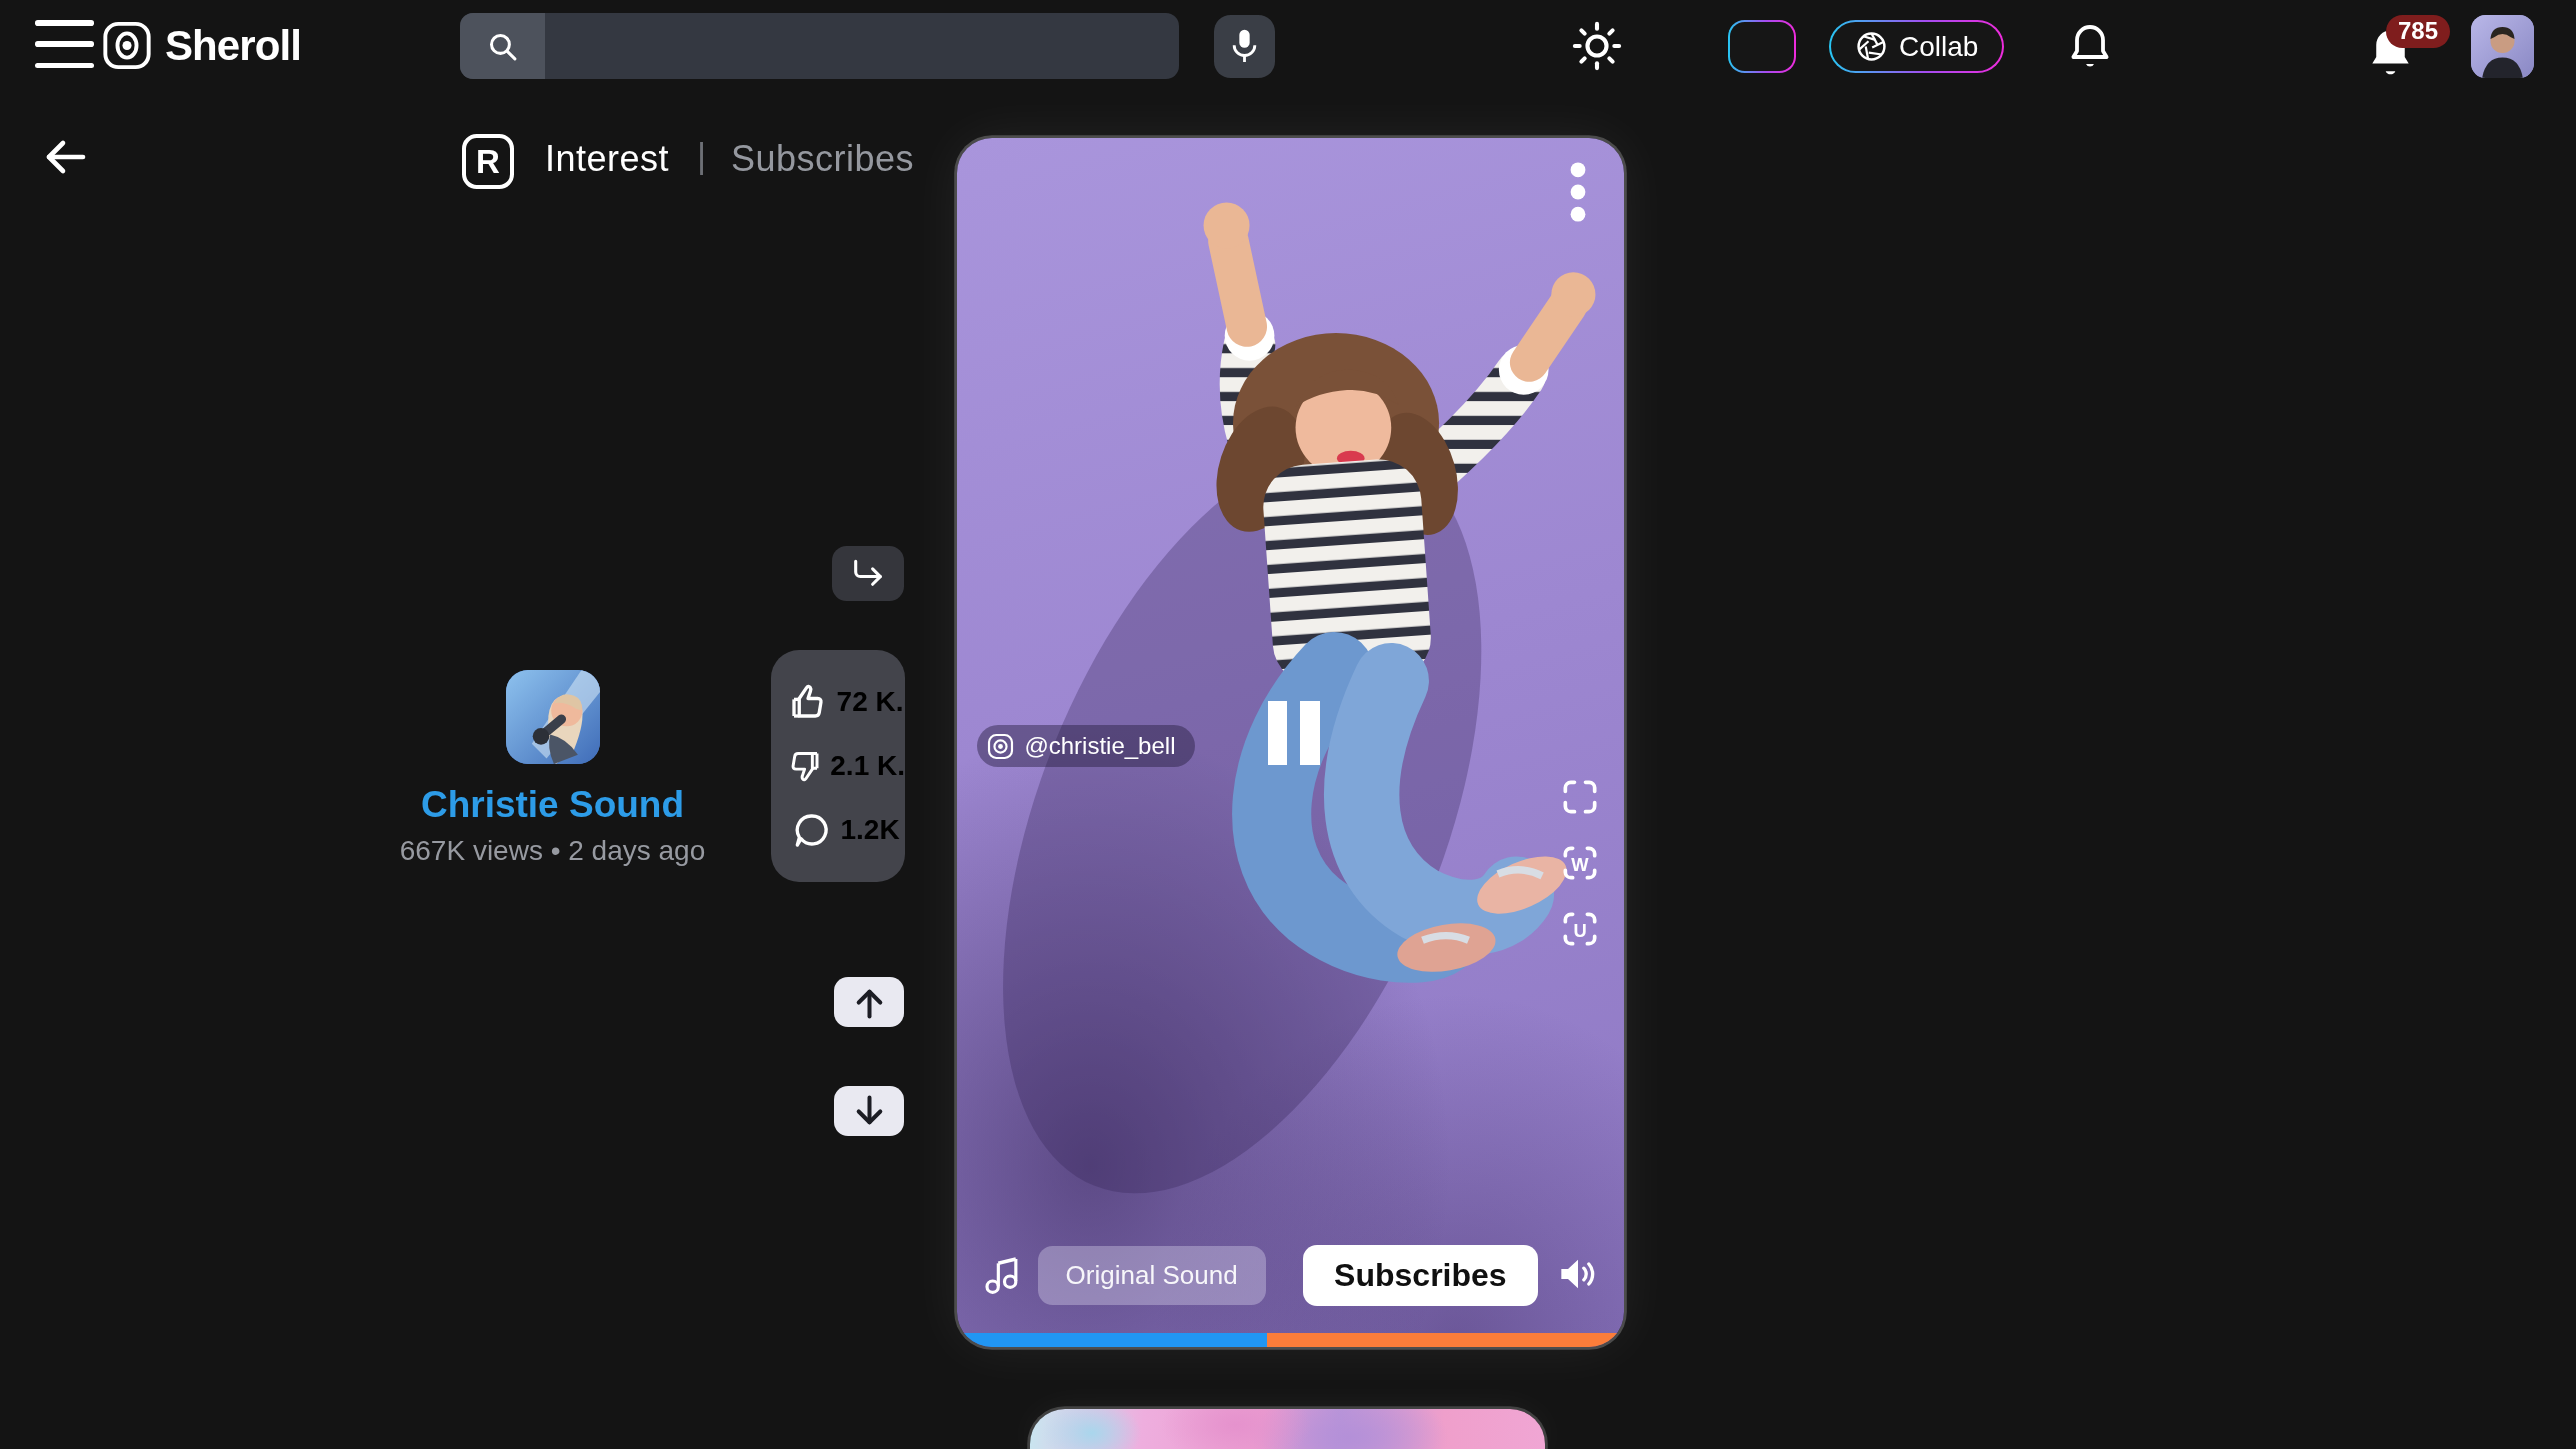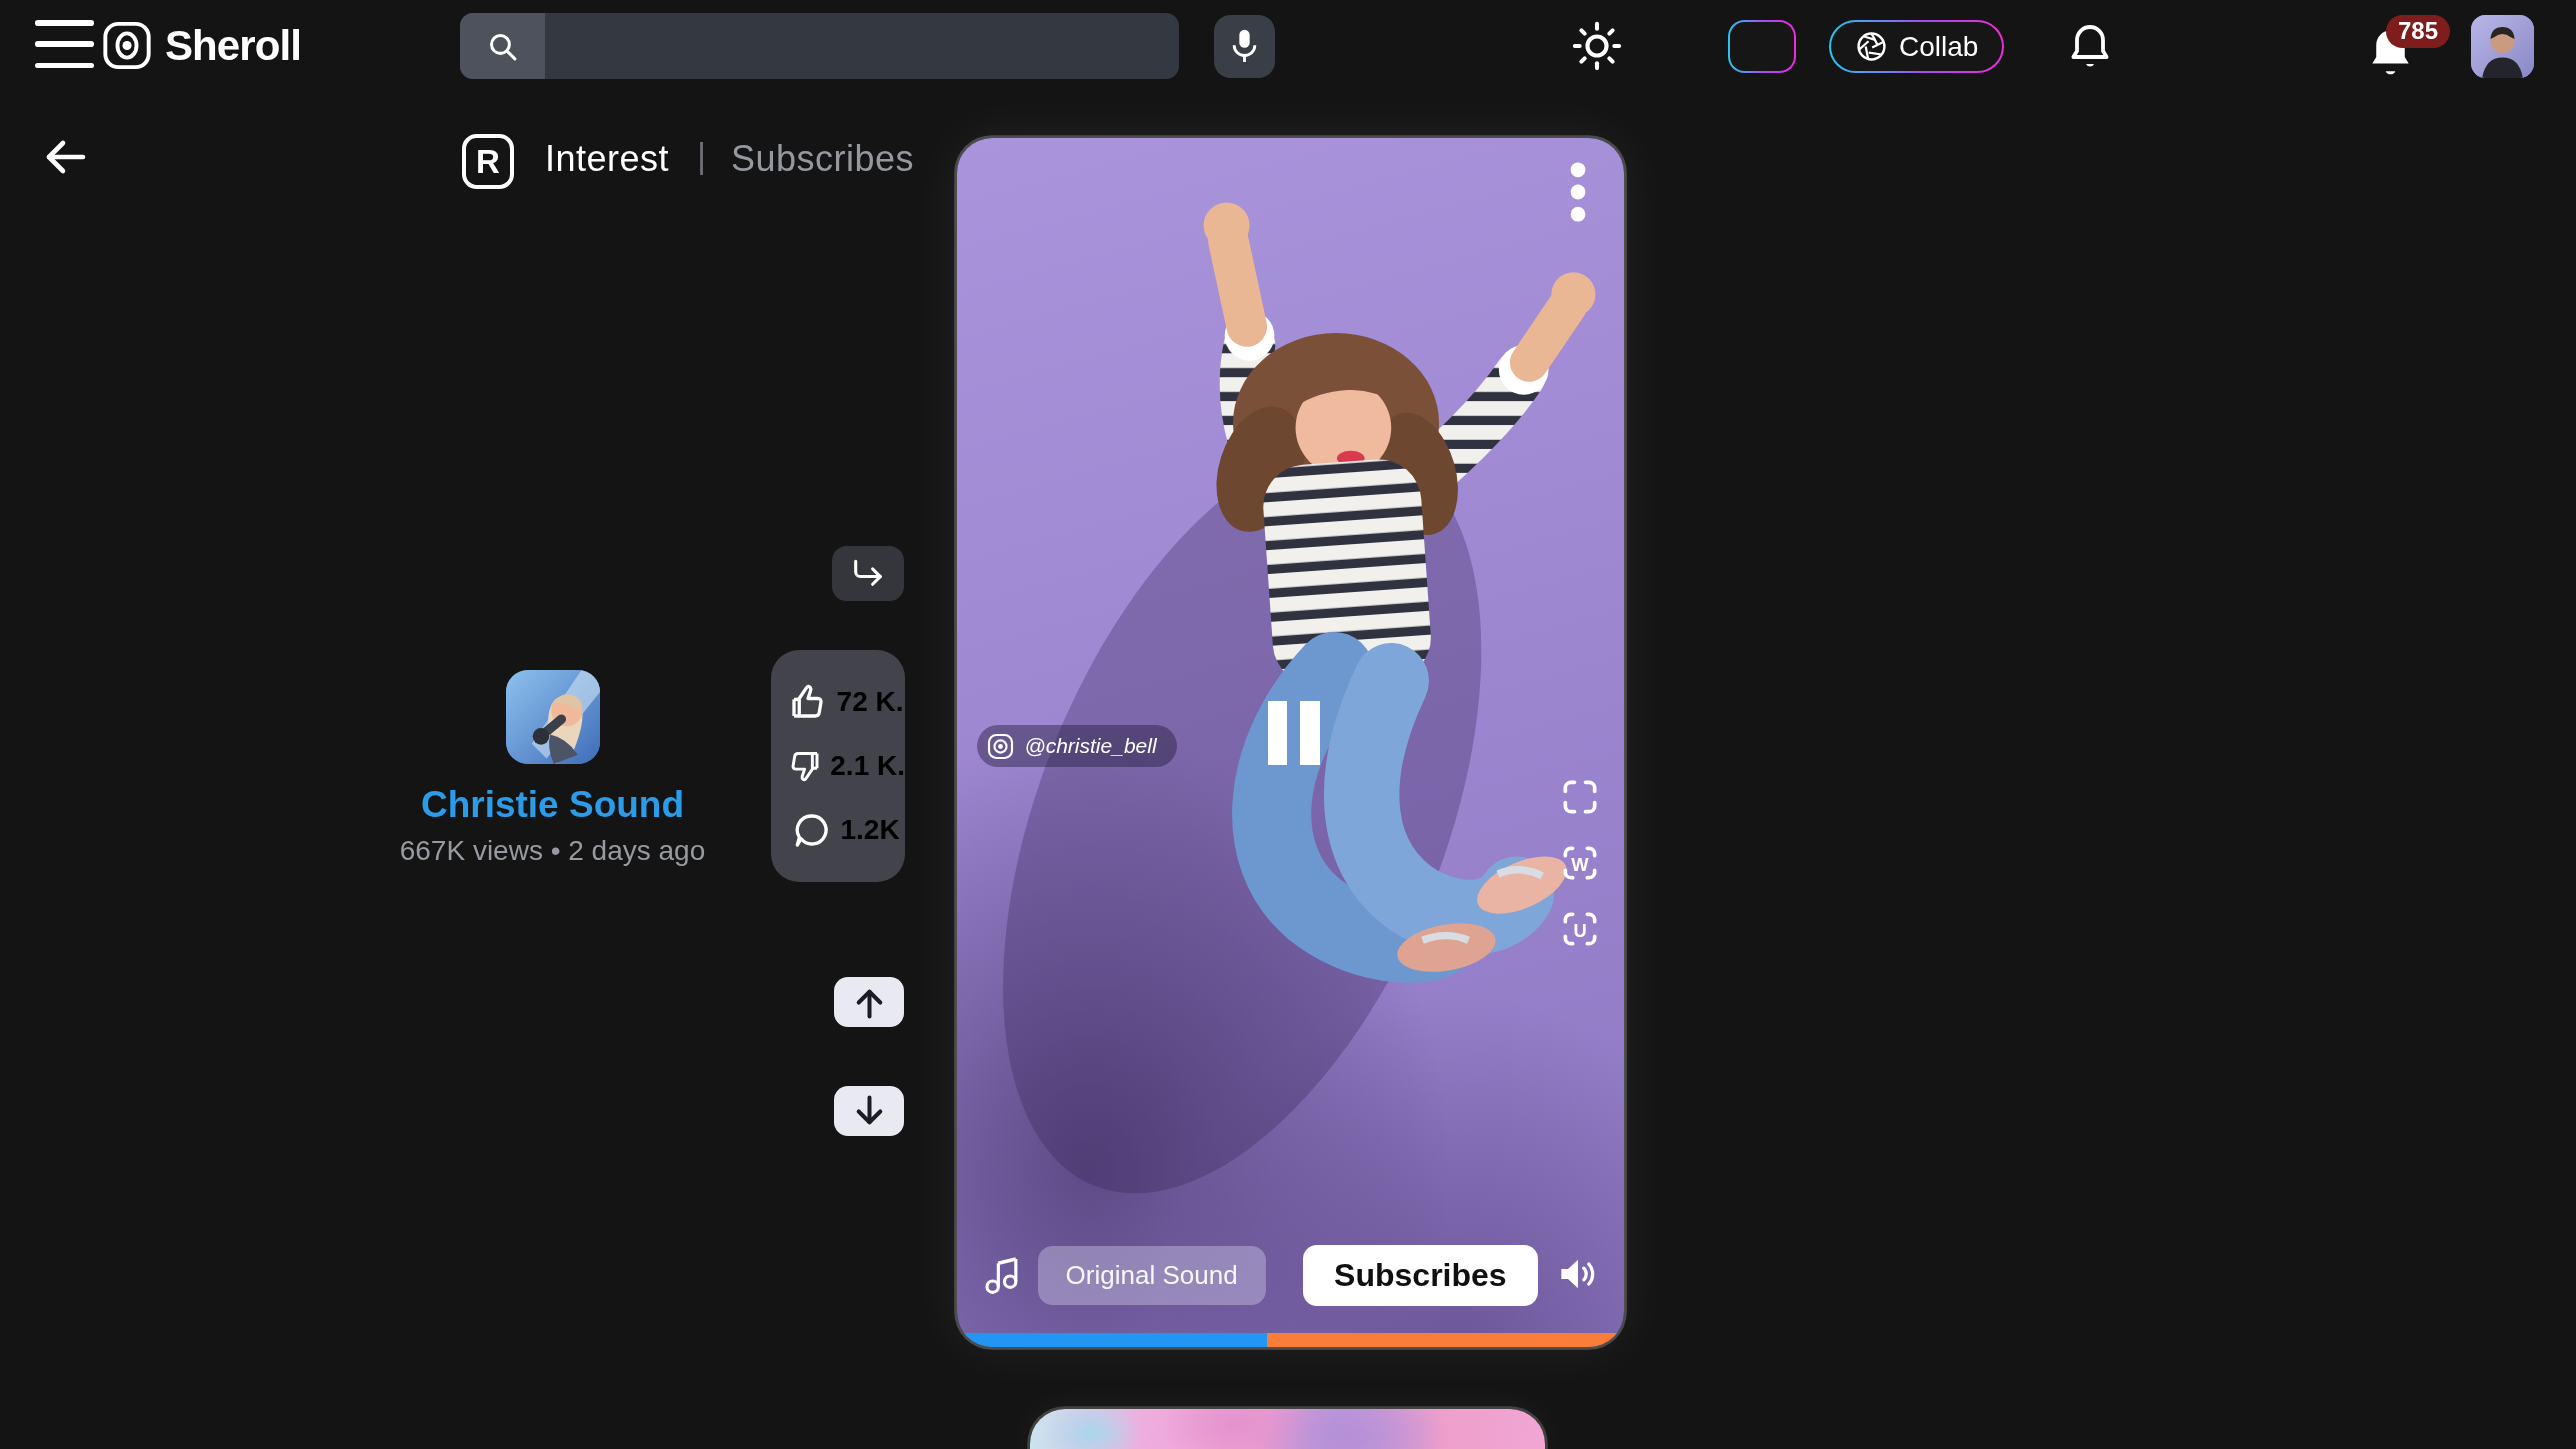--- a/index.html
+++ b/index.html
@@ -72,21 +72,21 @@
                 background:
                   radial-gradient(90% 60% at 20% 85%, rgba(48,32,80,.55) 0%, rgba(48,32,80,0) 60%),
                   radial-gradient(70% 45% at 75% 100%, rgba(64,46,100,.45) 0%, rgba(64,46,100,0) 65%),
                   linear-gradient(165deg,#a995dc 0%, #9d87d1 45%, #8d77c2 100%);
                 box-shadow:0 0 0 2.8px rgba(255,255,255,.22), 0 0 55px rgba(255,255,255,.07); }
   .video-still { position:absolute; inset:0; }
   .kebab-btn { position:absolute; right:20px; top:16.6px; width:52px; height:74px; background:none; border:none; cursor:pointer; }
   .frame-btn { position:absolute; right:22px; width:44px; height:44px; background:none; border:none; cursor:pointer; }
   .user-pill { position:absolute; left:20px; top:587px; height:42px; border-radius:21px; padding:0 20px 0 9.2px;
                display:flex; align-items:center; gap:9.2px; background:rgba(38,28,62,.45); border:none; cursor:pointer; }
-  .user-pill span { color:#fff; font-size:21px;font-style:italic; }
+  .user-pill span { color:#fff; font-size:24px; }
   .pause-ind { position:absolute; left:311px; top:563px; display:flex; gap:13px; background:none; border:none; cursor:pointer; }
   .pause-ind i { display:block; width:19.3px; height:64px; background:#fff; }
   .caption { position:absolute; left:28px; top:995px; width:552px; font-size:32px; font-weight:bold;
              line-height:1.24; letter-spacing:0.2px; }
   .bottom-row { position:absolute; left:24px; right:24px; top:1104px; height:66px; display:flex; align-items:center; }
   .sound-pill { margin-left:16.6px; height:59px; border-radius:14.7px; background:rgba(235,230,250,.33);
                 color:rgba(255,255,255,.93); font-size:26px; padding:0 28px; border:none; cursor:pointer;
                 display:flex; align-items:center; font-family:"Liberation Sans",sans-serif; }
   .subscribe-btn { margin-left:auto; height:61px; border-radius:14px; background:#fff; color:#101010;
                    font-size:32px; font-weight:bold; padding:0 31px; border:none; cursor:pointer;

